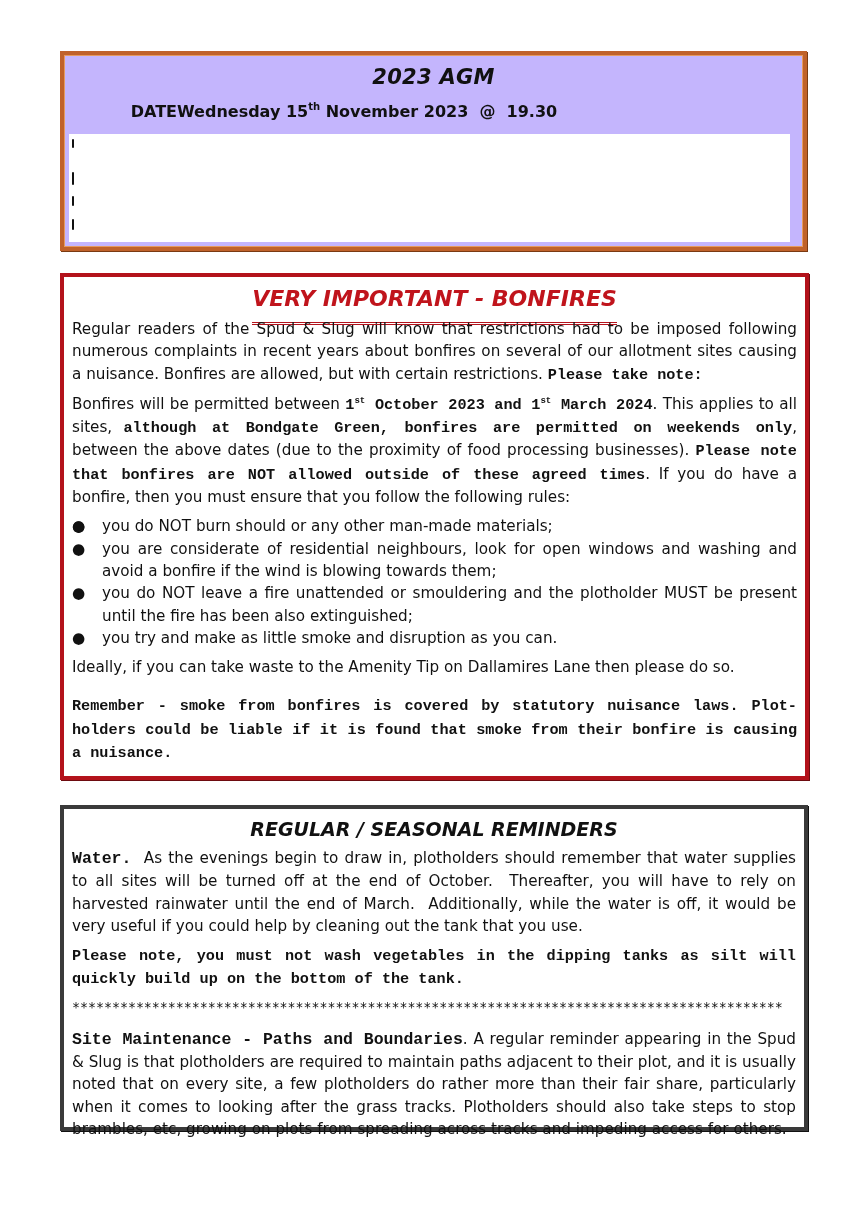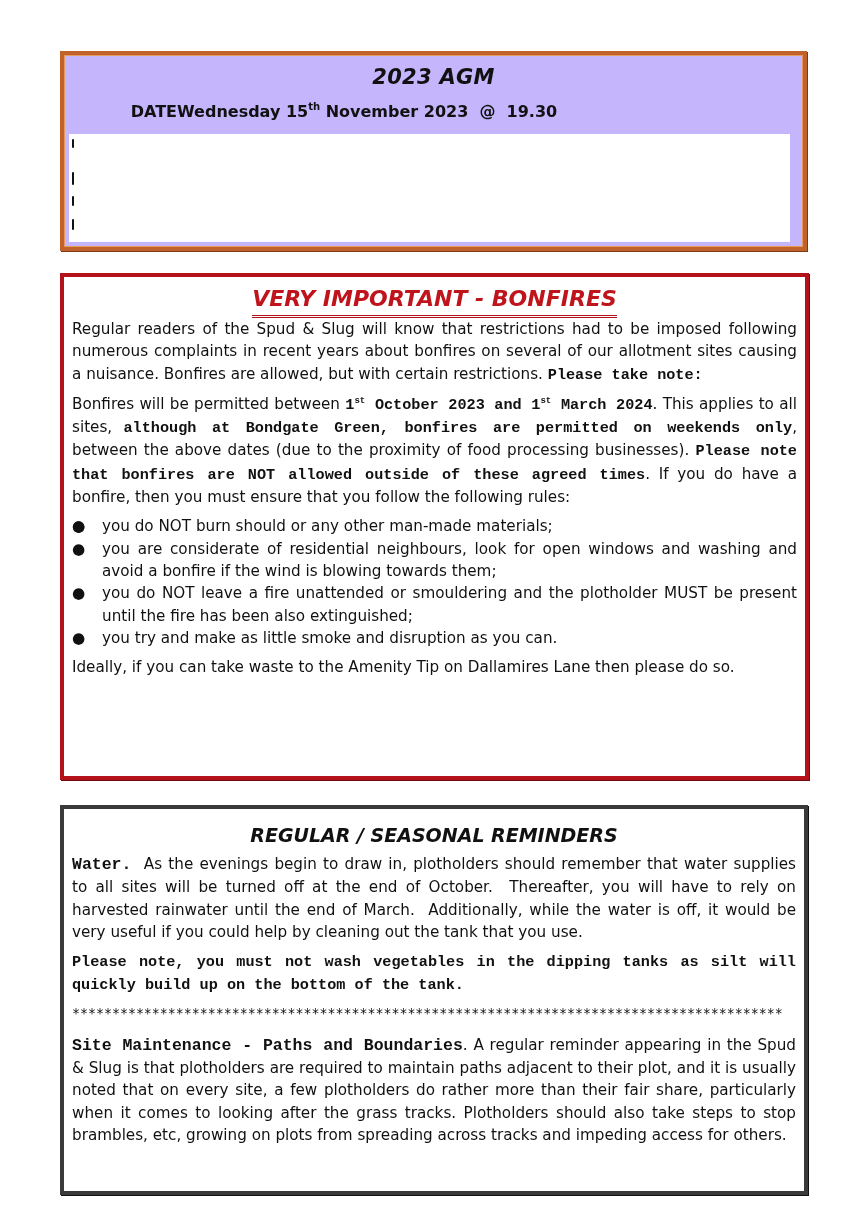--- a/index.html
+++ b/index.html
@@ -42,36 +42,36 @@
     border: 4px solid #b3121b;
     box-shadow: 1px 1px 0 #6d0b10;
     padding: 8px 8px 0 8px;
     font-size: 15.2px; line-height: 22.3px;
   }
   .heading-red {
     text-align: center; font-size: 22px; font-weight: bold; font-style: italic;
     color: #c0141c; line-height: 28px; margin: 0 0 5px 0;
   }
   .heading-red span {
-    border-bottom: 3px double #b3121b; padding-bottom: 4px;
+    border-bottom: 3px double #b3121b; padding-bottom: 11px;
   }
   p { margin: 0 0 7px 0; text-align: justify; }
   b { font-weight: bold; font-family: Liberation Mono, monospace; }
   sup.s { font-size: 9px; vertical-align: 6px; line-height: 0; }
   ul.rules { list-style: none; margin: 0 0 7px 0; padding: 0; }
   ul.rules li { position: relative; padding-left: 30px; text-align: justify; }
   ul.rules li .bullet { position: absolute; left: 0; top: 0; width: 12px; text-align: left; }
 
   
   #reminders {
-    left: 60px; top: 805px; width: 748px; height: 390px;
+    left: 60px; top: 805px; width: 748px; height: 326px;
     background: #ffffff;
     border: 4px solid #3a3a3a;
     box-shadow: 1px 1px 0 #111;
-    padding: 12px 8px 0 8px;
+    padding: 6px 8px 0 8px;
     font-size: 15.2px; line-height: 22.3px;
   }
   .heading-black {
     text-align: center; font-size: 19px; font-weight: bold; font-style: italic;
     line-height: 28px; margin: 0 0 4px 0;
   }
   .lead { font-size: 16.5px; }
   .stars {
     font-family: "DejaVu Sans Mono", monospace; font-size: 13.3px; letter-spacing: -0.02px;
     white-space: nowrap; overflow: hidden; margin: 2px 0 10px 0; line-height: 20px;
@@ -102,20 +102,21 @@
   <ul class="rules">
     <li><span class="bullet">●</span></li>
     <li><span class="bullet">●</span><span>you do NOT burn should or any other man-made materials;</span></li>
     <li><span class="bullet">●</span><span>you are considerate of residential neighbours, look for open windows and washing and avoid a bonfire if the wind is blowing towards them;</span></li>
     <li><span class="bullet">●</span><span>you do NOT leave a fire unattended or smouldering and the plotholder MUST be present until the fire has been also extinguished;</span></li>
     <li><span class="bullet">●</span><span>you try and make as little smoke and disruption as you can.</span></li>
   </ul>
 
   <p style="margin-bottom:16px;">Ideally, if you can take waste to the Amenity Tip on Dallamires Lane then please do so.</p>
 
+  <p><b>Remember - smoke from bonfires is covered by statutory nuisance laws.  Plot-holders could be liable if it is found that smoke from their bonfire is causing a nuisance.</b></p>
 </div>
 
 <div class="box" id="reminders">
   <div class="heading-black">REGULAR / SEASONAL REMINDERS</div>
 
   <p><b class="lead">Water.</b><span style="white-space:pre-wrap">  As the evenings begin to draw in, plotholders should remember that water supplies to all sites will be turned off at the end of October.  Thereafter, you will have to rely on harvested rainwater until the end of March.  Additionally, while the water is off, it would be very useful if you could help by cleaning out the tank that you use.</span></p>
 
   <p><b>Please note, you must not wash vegetables in the dipping tanks as silt will quickly build up on the bottom of the tank.</b></p>
 
   <div class="stars">*****************************************************************************************</div>

